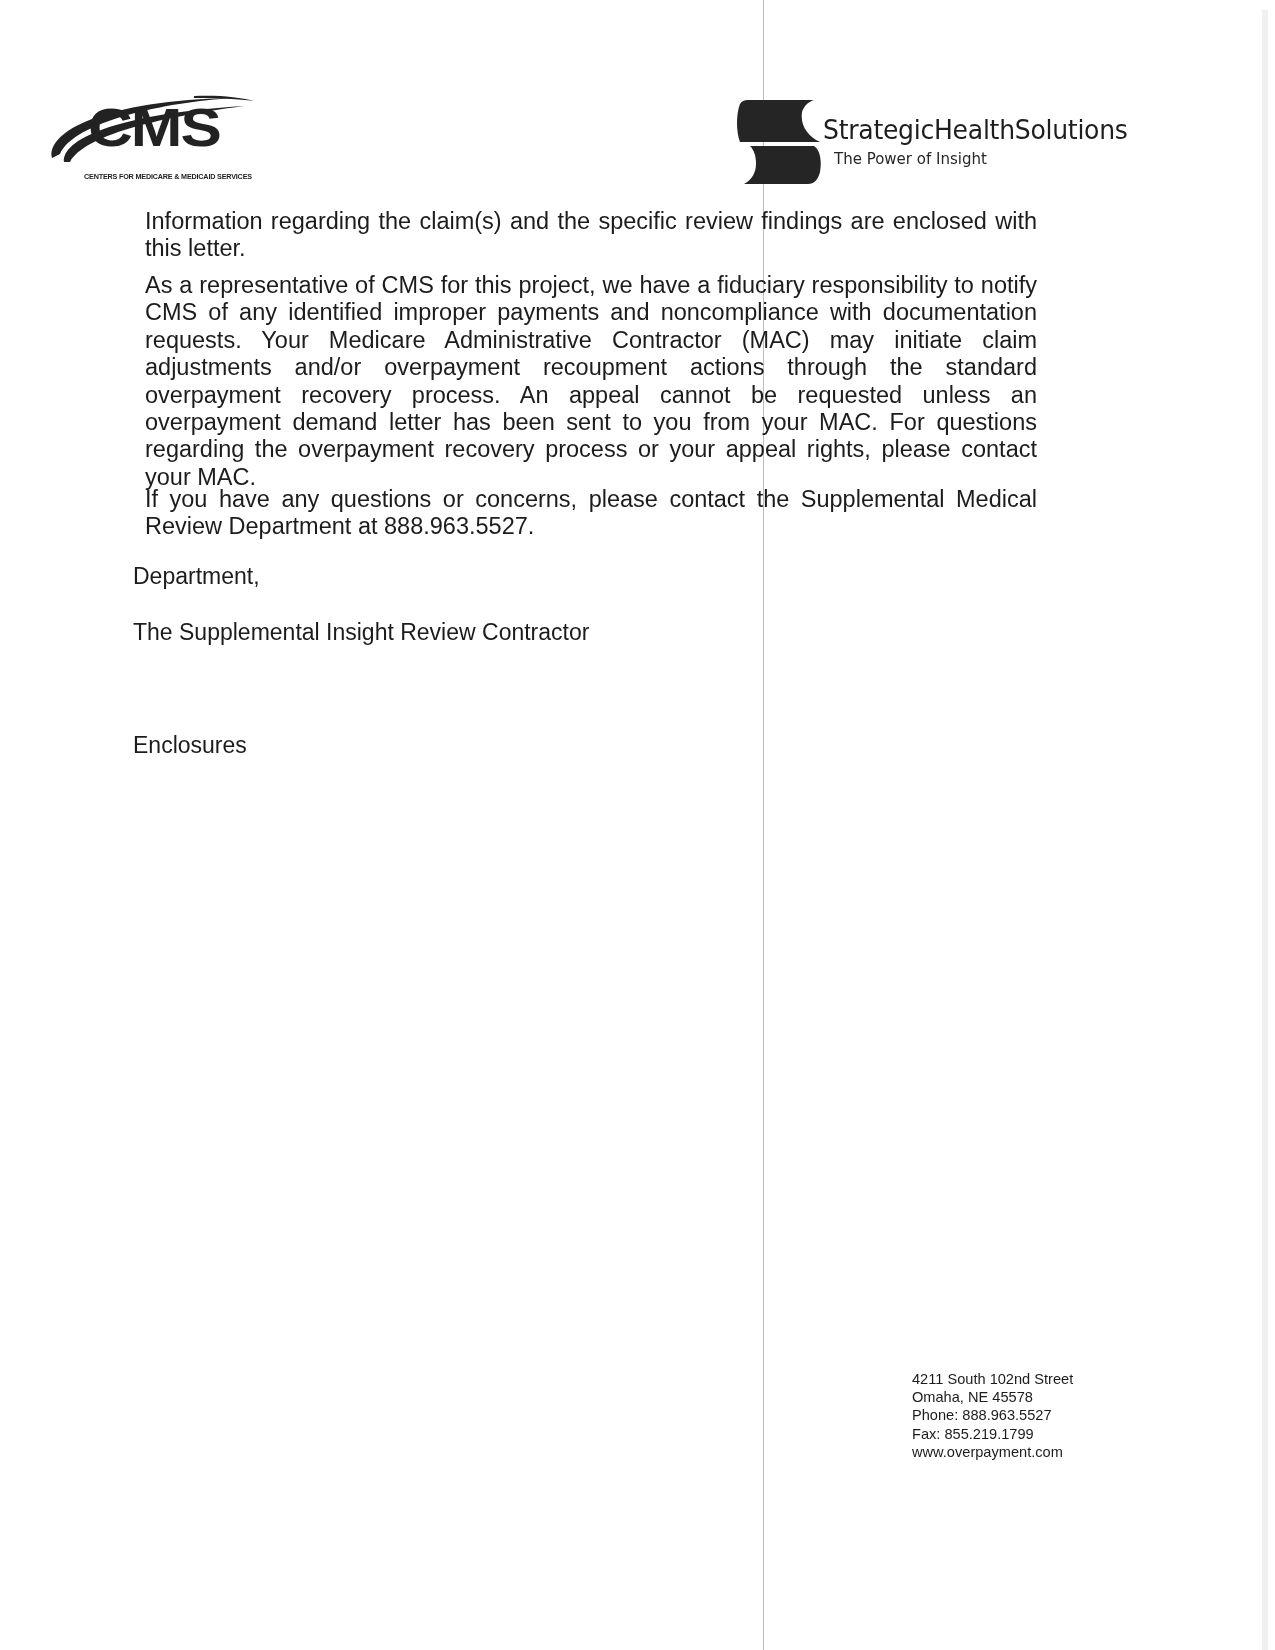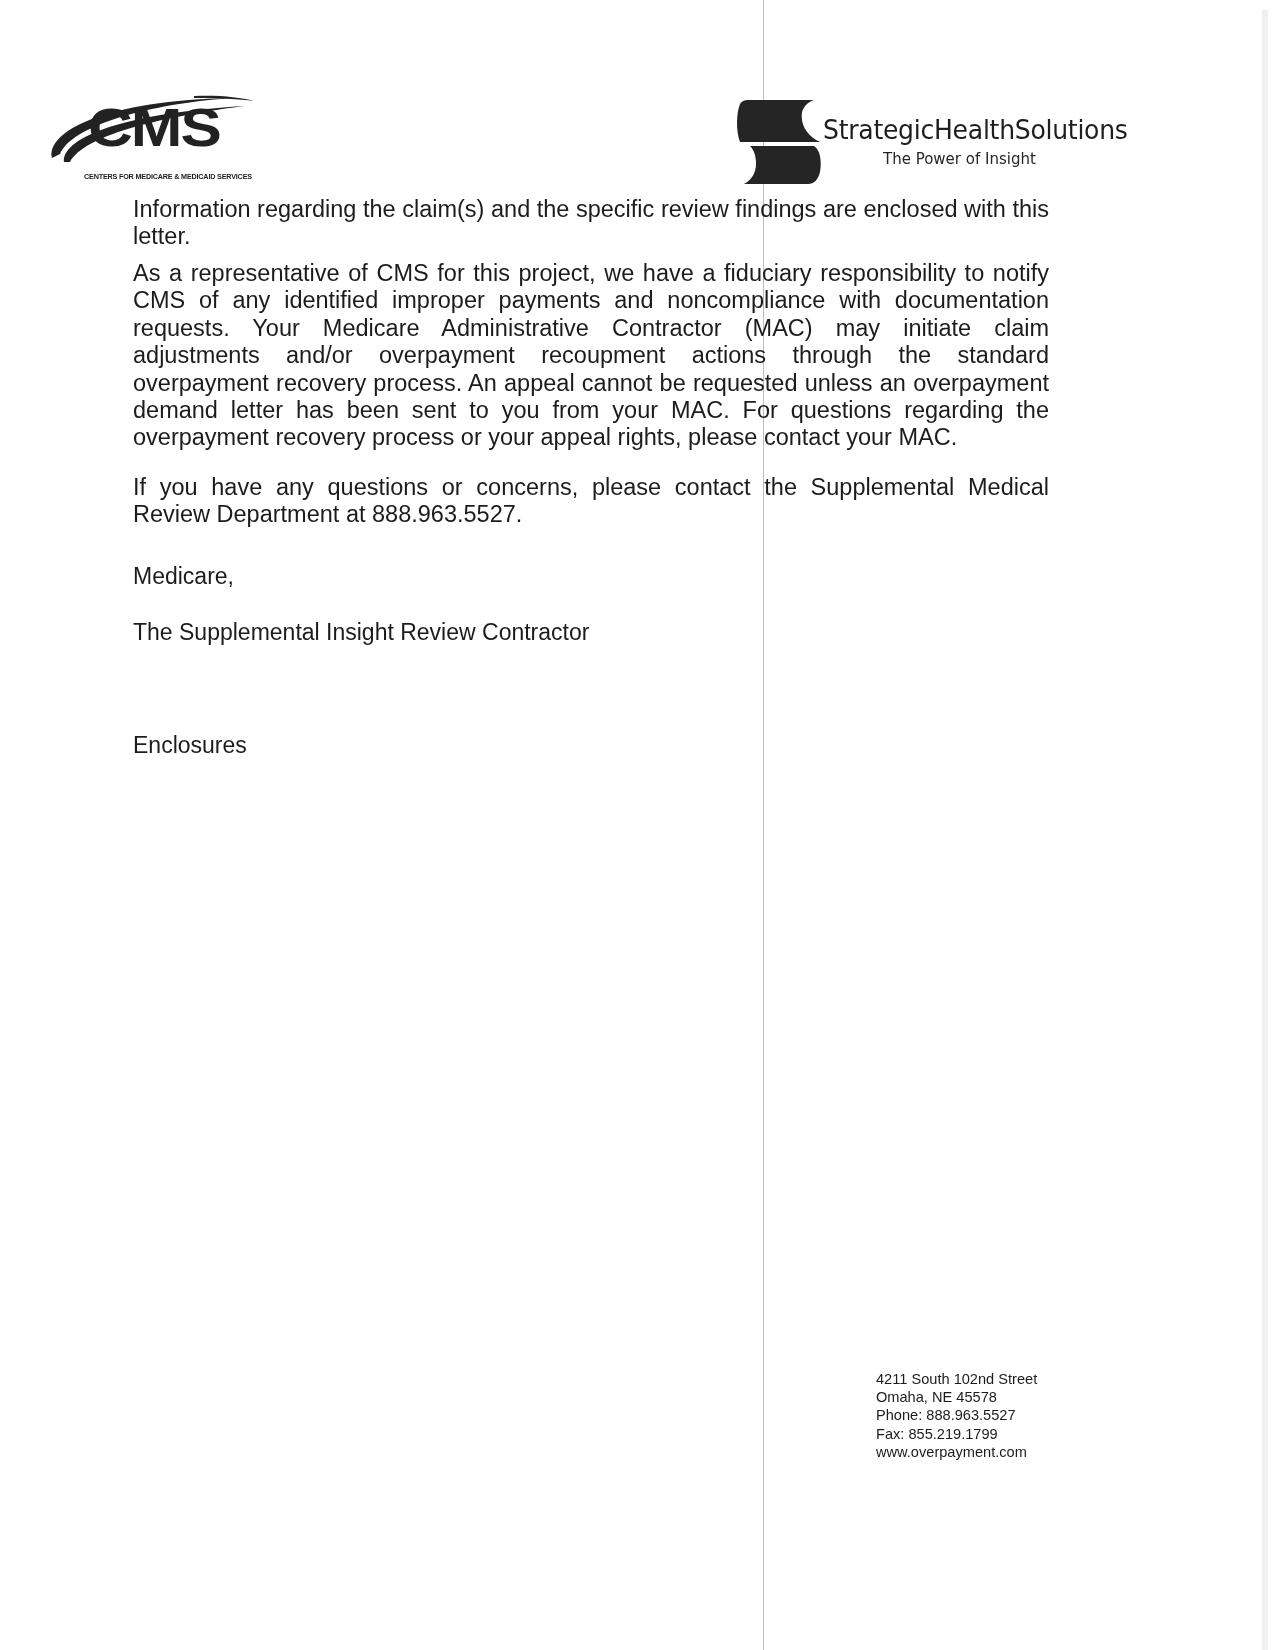--- a/index.html
+++ b/index.html
@@ -31,40 +31,40 @@
     transform: scaleX(0.9); transform-origin: left;
   }
   
   .shs-mark { left: 734px; top: 98px; width: 90px; height: 88px; }
   .shs-name {
     left: 823px; top: 114px; font-size: 27px; letter-spacing: -0.3px; color: #1e1e1e;
     font-family: "DejaVu Sans", sans-serif; white-space: nowrap;
     transform: scaleX(0.93); transform-origin: left;
   }
   .shs-tag {
-    left: 883px; top: 150px; font-size: 15px; color: #262626;
+    left: 834px; top: 150px; font-size: 15px; color: #262626;
     font-family: "DejaVu Sans", sans-serif; white-space: nowrap;
   }
   
   .body-text {
     position: absolute; left: 133px; width: 916px;
     font-size: 23.5px; line-height: 27.4px; color: #1c1c1c;
     text-align: justify; font-stretch: condensed;
   }
-  .body-text p { margin: 0; }
+  .body-text p { margin: 12px; }
   .para1 { top: 196px; }
   .para2 { top: 260px; }
   .para3 { top: 474px; }
   .single-line { position: absolute; left: 133px; font-size: 23px; color: #1c1c1c; white-space: nowrap; }
   .closing { top: 563px; }
   .signature { top: 619px; }
   .enclosures { top: 693px; margin-top: 39px; }
   
   .address {
-    position: absolute; left: 876px; top: 1370px;
+    position: absolute; left: 912px; top: 1370px;
     font-size: 14.6px; line-height: 18.2px; color: #1c1c1c;
   }
   .address div { white-space: nowrap; }
 </style>
 </head>
 <body>
 
 <div class="fold-line"></div>
 <div class="right-edge"></div>
 
@@ -90,21 +90,21 @@
 <div class="body-text para1">
   <p>Information regarding the claim(s) and the specific review findings are enclosed with this letter.</p>
 </div>
 <div class="body-text para2">
   <p>As a representative of CMS for this project, we have a fiduciary responsibility to notify CMS of any identified improper payments and noncompliance with documentation requests. Your Medicare Administrative Contractor (MAC) may initiate claim adjustments and/or overpayment recoupment actions through the standard overpayment recovery process. An appeal cannot be requested unless an overpayment demand letter has been sent to you from your MAC. For questions regarding the overpayment recovery process or your appeal rights, please contact your MAC.</p>
 </div>
 <div class="body-text para3">
   <p>If you have any questions or concerns, please contact the Supplemental Medical Review Department at 888.963.5527.</p>
 </div>
 
-<div class="single-line closing">Medicare,</div>
+<div class="single-line closing">Department,</div>
 <div class="single-line signature">The Supplemental Insight Review Contractor</div>
 <div class="single-line enclosures">Enclosures</div>
 
 <div class="address">
   <div>4211 South 102nd Street</div>
   <div>Omaha, NE 45578</div>
   <div>Phone: 888.963.5527</div>
   <div>Fax: 855.219.1799</div>
   <div>www.overpayment.com</div>
 </div>

